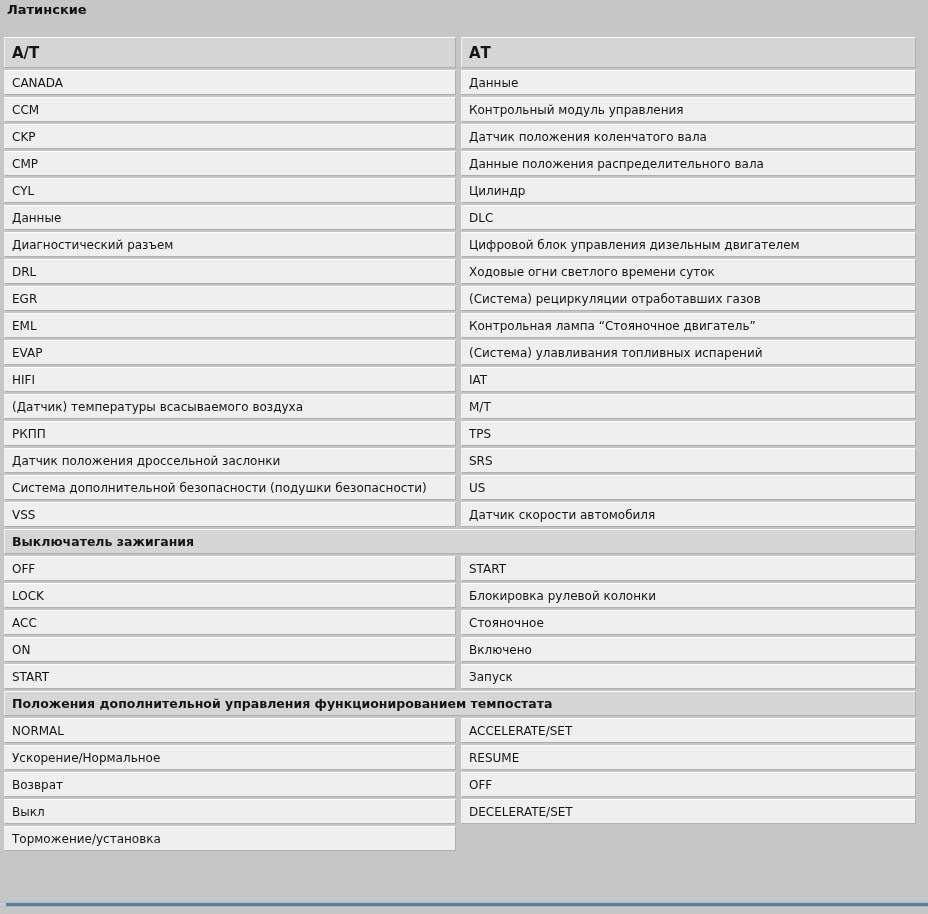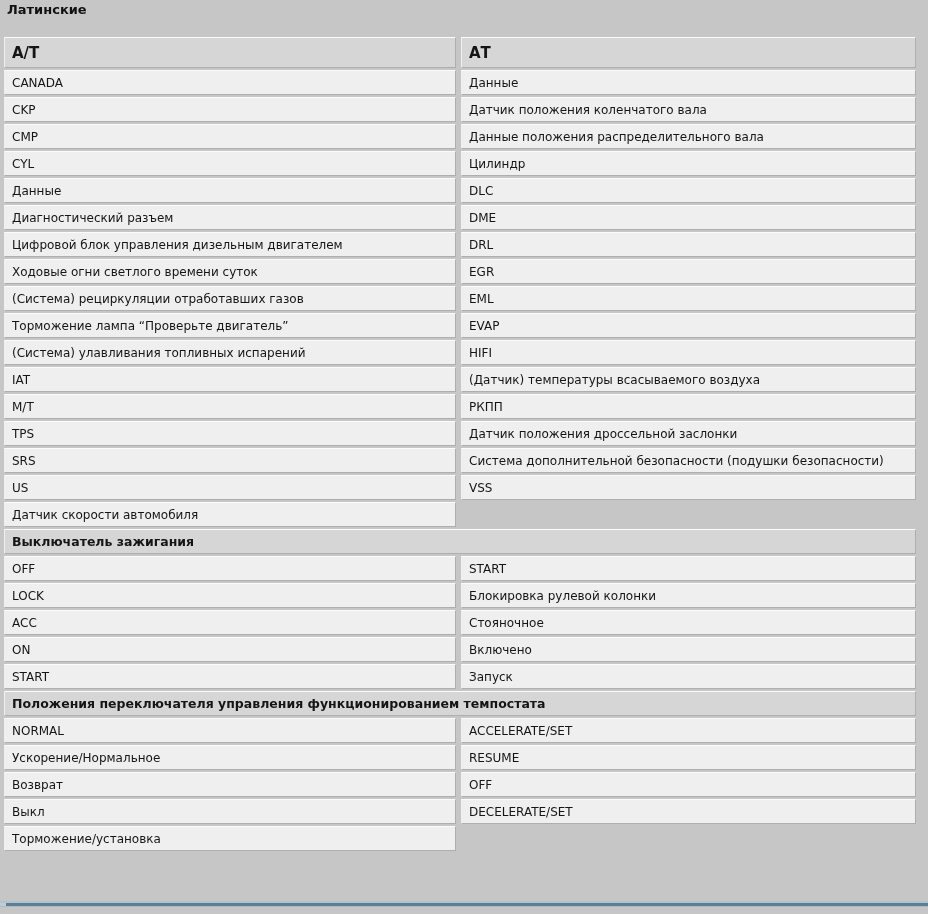--- a/index.html
+++ b/index.html
@@ -84,37 +84,38 @@
 </head>
 <body>
 
 <div class="page">
   <div class="title">Латинские</div>
   <div class="grid">
       <div class="cell head">A/T</div>
       <div class="cell head">АТ</div>
       <div class="cell">CANADA</div>
       <div class="cell">Данные</div>
+      <div class="cell">CCM</div>
+      <div class="cell">Контрольный модуль управления</div>
       <div class="cell">CKP</div>
       <div class="cell">Датчик положения коленчатого вала</div>
       <div class="cell">CMP</div>
       <div class="cell">Данные положения распределительного вала</div>
       <div class="cell">CYL</div>
       <div class="cell">Цилиндр</div>
       <div class="cell">Данные</div>
       <div class="cell">DLC</div>
       <div class="cell">Диагностический разъем</div>
-      <div class="cell">DME</div>
       <div class="cell">Цифровой блок управления дизельным двигателем</div>
       <div class="cell">DRL</div>
       <div class="cell">Ходовые огни светлого времени суток</div>
       <div class="cell">EGR</div>
       <div class="cell">(Система) рециркуляции отработавших газов</div>
       <div class="cell">EML</div>
-      <div class="cell">Торможение лампа “Проверьте двигатель”</div>
+      <div class="cell">Контрольная лампа “Стояночное двигатель”</div>
       <div class="cell">EVAP</div>
       <div class="cell">(Система) улавливания топливных испарений</div>
       <div class="cell">HIFI</div>
       <div class="cell">IAT</div>
       <div class="cell">(Датчик) температуры всасываемого воздуха</div>
       <div class="cell">M/T</div>
       <div class="cell">РКПП</div>
       <div class="cell">TPS</div>
       <div class="cell">Датчик положения дроссельной заслонки</div>
       <div class="cell">SRS</div>
@@ -126,21 +127,21 @@
       <div class="cell">OFF</div>
       <div class="cell">START</div>
       <div class="cell">LOCK</div>
       <div class="cell">Блокировка рулевой колонки</div>
       <div class="cell">ACC</div>
       <div class="cell">Стояночное</div>
       <div class="cell">ON</div>
       <div class="cell">Включено</div>
       <div class="cell">START</div>
       <div class="cell">Запуск</div>
-      <div class="cell section">Положения переключателя управления функционированием темпостата</div>
+      <div class="cell section">Положения дополнительной управления функционированием темпостата</div>
       <div class="cell">NORMAL</div>
       <div class="cell">ACCELERATE/SET</div>
       <div class="cell">Ускорение/Нормальное</div>
       <div class="cell">RESUME</div>
       <div class="cell">Возврат</div>
       <div class="cell">OFF</div>
       <div class="cell">Выкл</div>
       <div class="cell">DECELERATE/SET</div>
       <div class="cell">Торможение/установка</div>
     </div>

